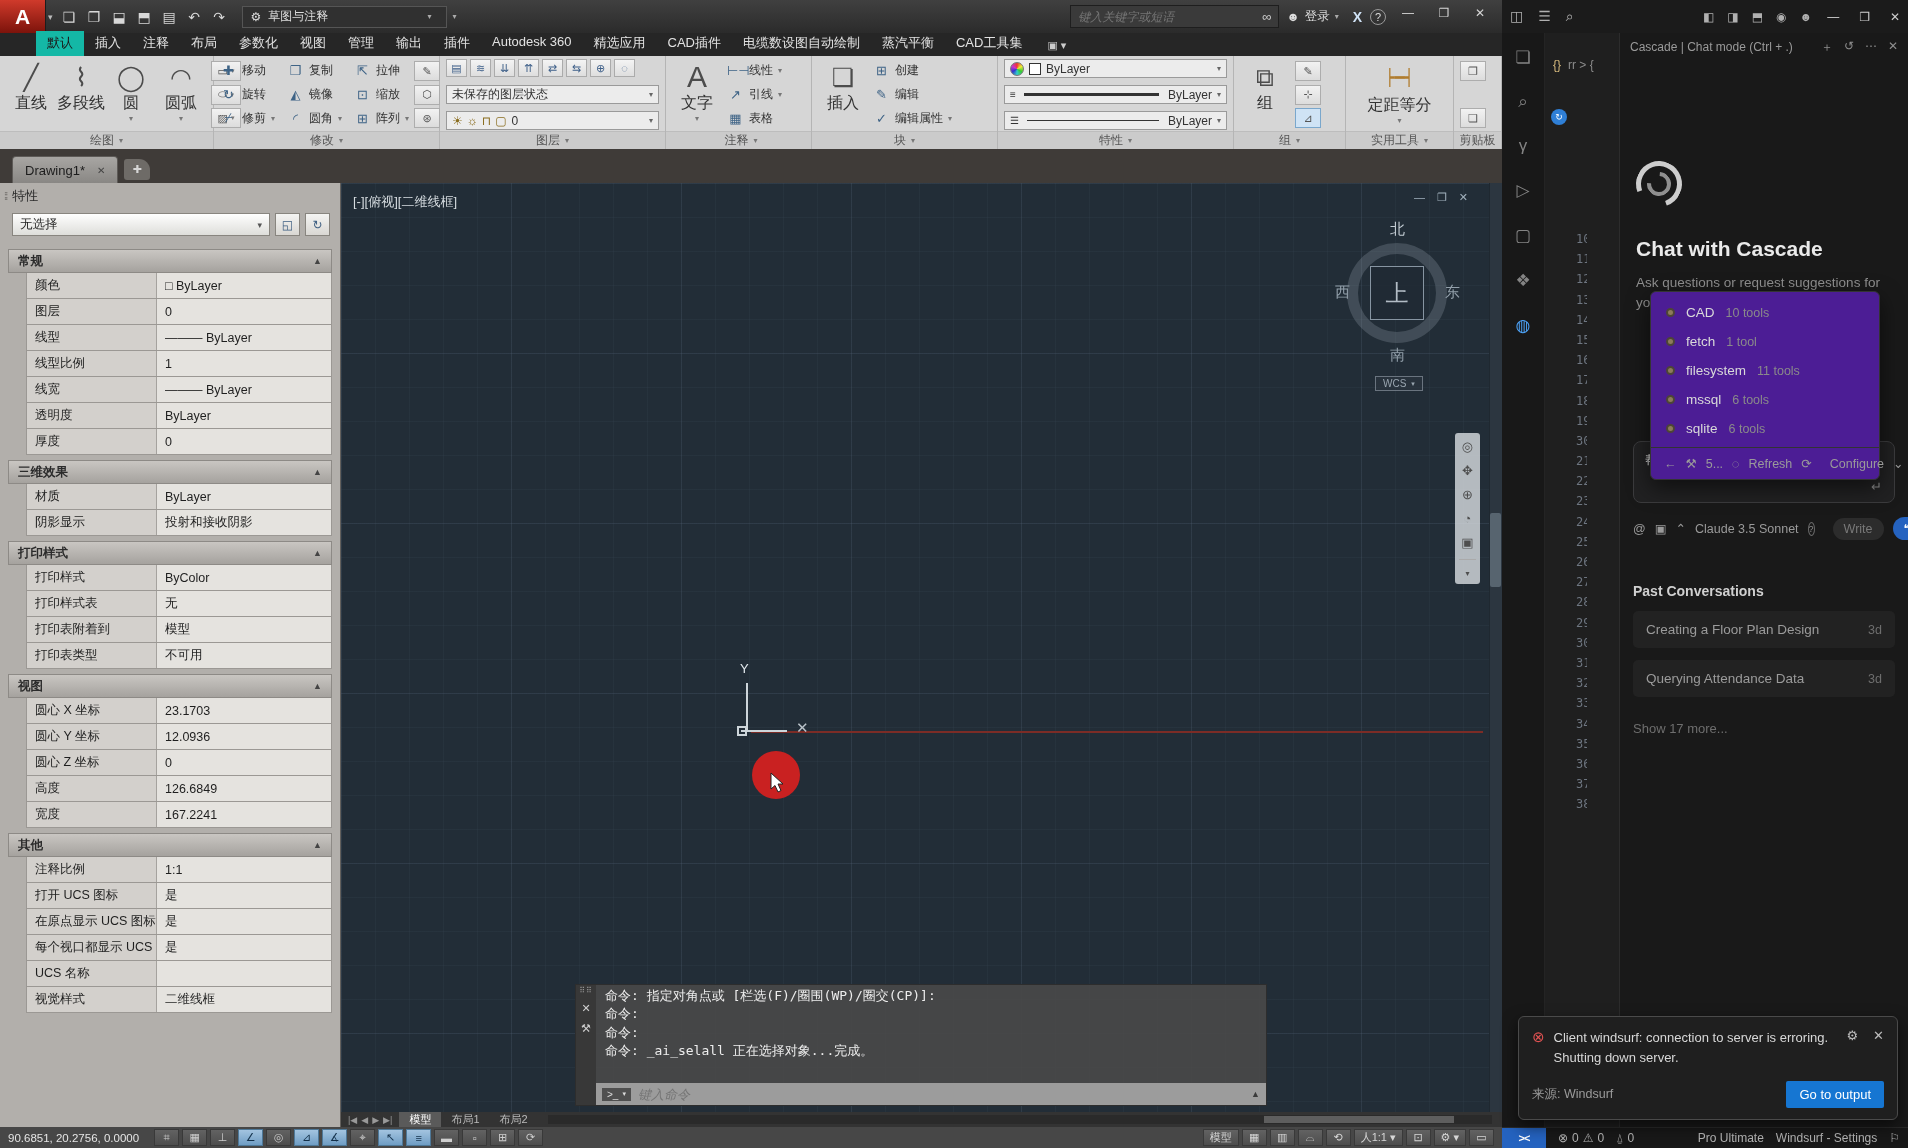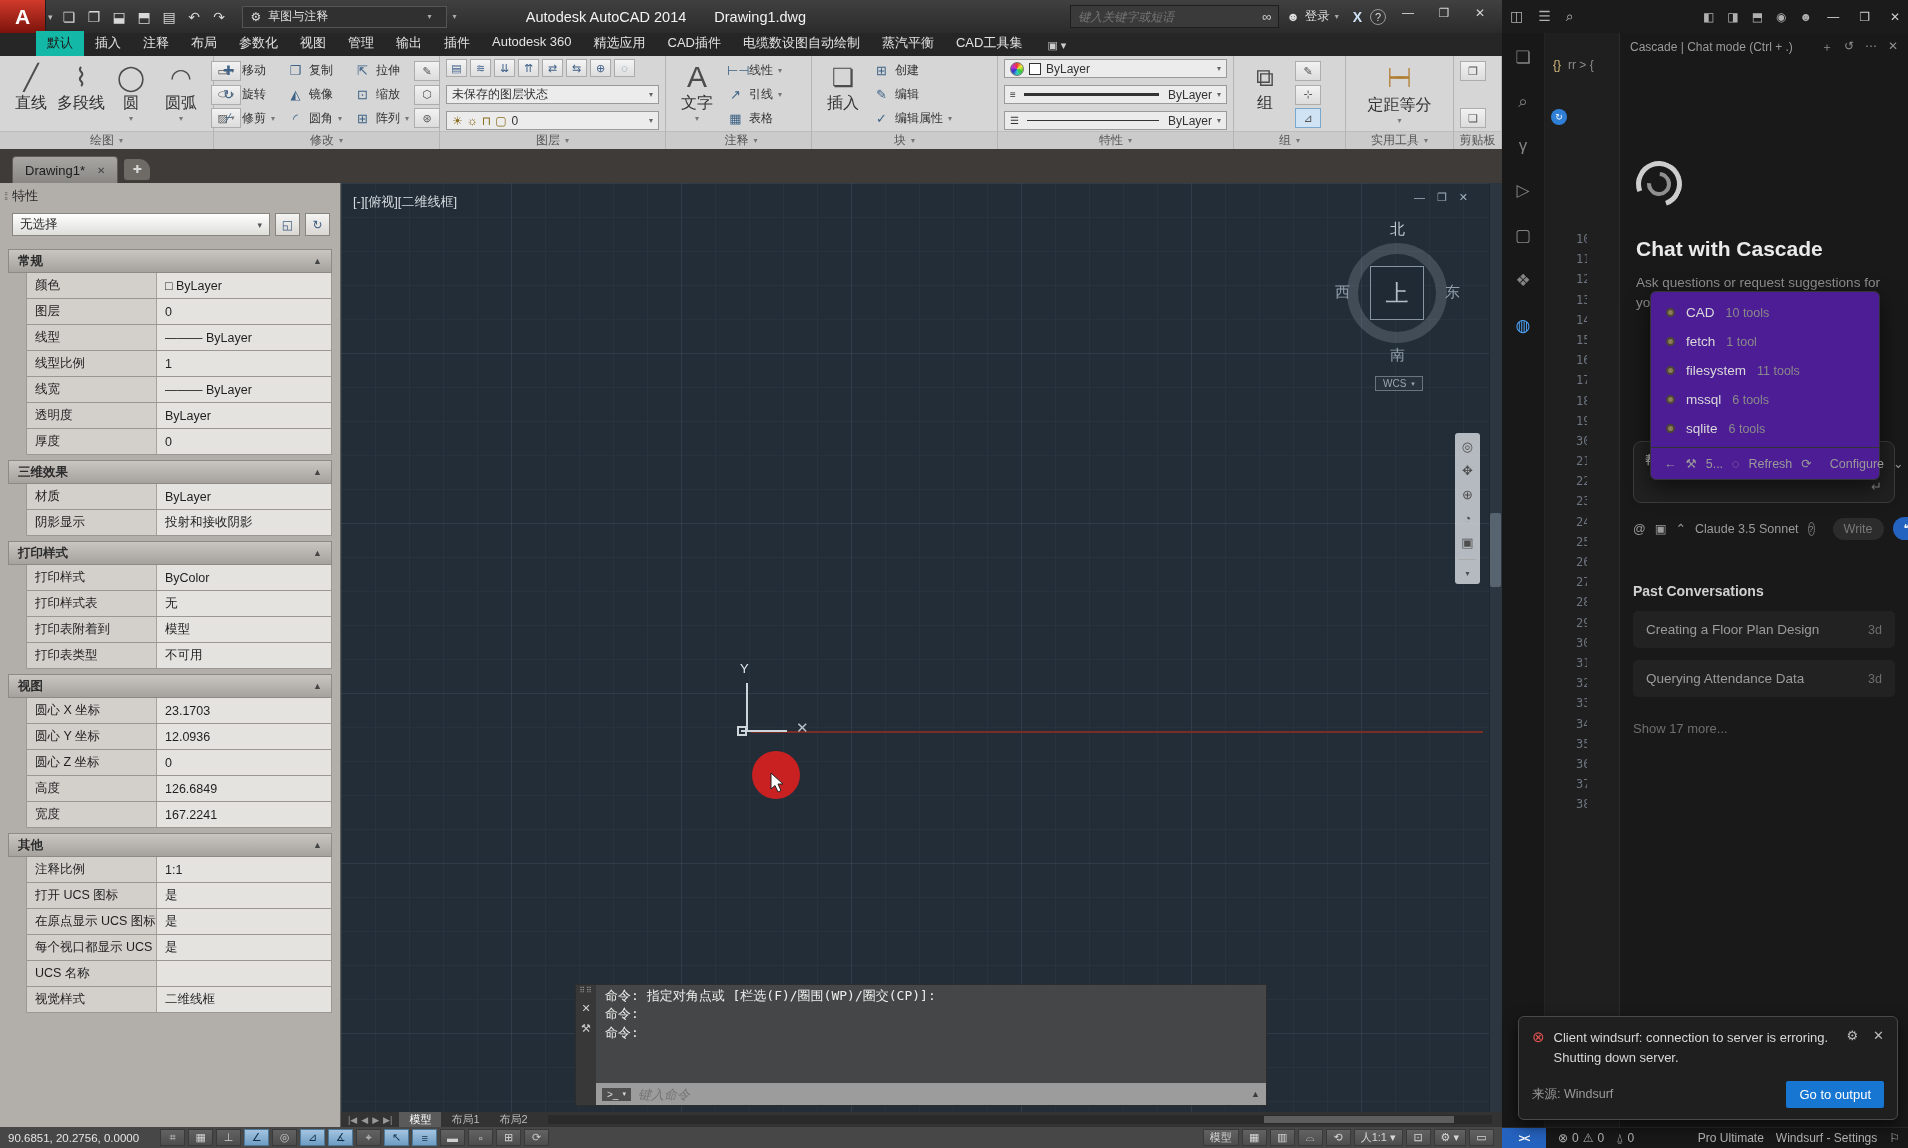--- a/index.html
+++ b/index.html
@@ -105,21 +105,21 @@
   .cmd-chip{background:#4f4f4f;color:#ddd;font-size:10px;padding:1px 5px;display:flex;gap:4px;align-items:center}
   .cmd-input input{flex:1;background:transparent;border:none;outline:none;font-style:italic;color:#4a4a4a;font-size:13px;font-family:"Liberation Sans",sans-serif}
   .cmd-up{color:#3b3b3b;font-size:9px}
   
   .layoutbar{position:absolute;left:341px;top:1112px;width:1161px;height:15px;background:#333;display:flex;align-items:center;font-size:11px;color:#bbb}
   .lnav{display:flex;gap:4px;padding:0 7px;color:#999;font-size:9px;align-items:center}
   .ltab{padding:0 10px;height:100%;display:flex;align-items:center}
   .ltab.active{background:#5a5a5a;color:#fff}
   .hscroll{flex:1;margin:2px 10px;height:9px;background:#2a2a2a;position:relative}
   .hthumb{position:absolute;right:38px;width:190px;top:1px;height:7px;background:#5e5e5e}
-  .acadstatus{position:absolute;left:0;top:1127px;width:1502px;height:21px;background:#474747;display:flex;align-items:center;padding:0 8px;gap:9px;color:#ddd;font-size:11px}
+  .acadstatus{position:absolute;left:0;top:1127px;width:1502px;height:21px;background:#474747;display:flex;align-items:center;padding:0 8px;gap:3px;color:#ddd;font-size:11px}
   .coords{font-size:11.5px;color:#e5e5e5;margin-right:12px;white-space:nowrap}
   .tg{width:25px;height:17px;background:linear-gradient(#626262,#4d4d4d);border:1px solid #393939;display:flex;align-items:center;justify-content:center;font-size:11px;color:#cfcfcf}
   .tg.on{background:linear-gradient(#a3c4e0,#6f9dc4);color:#13304a;border-color:#4e7898}
   .sright{margin-left:auto;display:flex;gap:3px;align-items:center}
   .sr{min-width:25px;height:17px;padding:0 6px;background:linear-gradient(#626262,#4d4d4d);border:1px solid #393939;display:flex;align-items:center;justify-content:center;font-size:11px;color:#d6d6d6;white-space:nowrap}
 
   
   #ide{position:absolute;left:1502px;top:0;width:406px;height:1148px;background:#181818;color:#ccc}
   .ititle{height:33px;display:flex;align-items:center;padding:0 8px;gap:15px;color:#b0b0b0;font-size:14px;background:#1b1b1b}
   .ititle .grow{flex:1}
@@ -197,24 +197,20 @@
           <span class="qbtn">↶</span>
           <span class="qbtn">↷</span>
         </div>
       <div class="wscombo">
         <span>⚙</span>
         <span>草图与注释</span>
         <span class="sp"></span>
         <span class="qsm">▾</span>
       </div>
       <span class="qsm" style="margin-left:6px">▾</span>
-      <div class="title-center">
-        <span>Autodesk AutoCAD 2014</span>
-        <span>Drawing1.dwg</span>
-      </div>
       <div class="tright">
         <div class="searchwrap">
           <input placeholder="键入关键字或短语" style="">
           <span class="ticon" style="padding:0 6px">∞</span>
         </div>
         <div class="login">
           <span>☻</span>
           <span>登录</span>
           <span class="qsm">▾</span>
         </div>
@@ -727,21 +723,21 @@
           <polygon points="1,1 1,17 5,13.5 8,20 11,18.5 8,12 13,12" fill="#fff" stroke="#222" stroke-width="1"></polygon>
         </svg>
 
       <div class="cmd">
         <div class="cmd-gutter">
           <span class="dots">⠿⠿</span>
           <span>✕</span>
           <span>⚒</span>
         </div>
         <div class="cmd-main">
-          <div class="cmd-lines"><div class="cline">命令: 指定对角点或 [栏选(F)/圈围(WP)/圈交(CP)]:</div><div class="cline">命令:</div><div class="cline">命令:</div></div>
+          <div class="cmd-lines"><div class="cline">命令: 指定对角点或 [栏选(F)/圈围(WP)/圈交(CP)]:</div><div class="cline">命令:</div><div class="cline">命令:</div><div class="cline">命令: _ai_selall 正在选择对象...完成。</div></div>
           <div class="cmd-input">
             <span class="cmd-chip">
               <span>&gt;_</span>
                 <span style="font-size:7px">▾</span>
             </span>
             <input placeholder="键入命令" style="">
             <span class="cmd-up">▲</span>
           </div>
         </div>
       </div>

